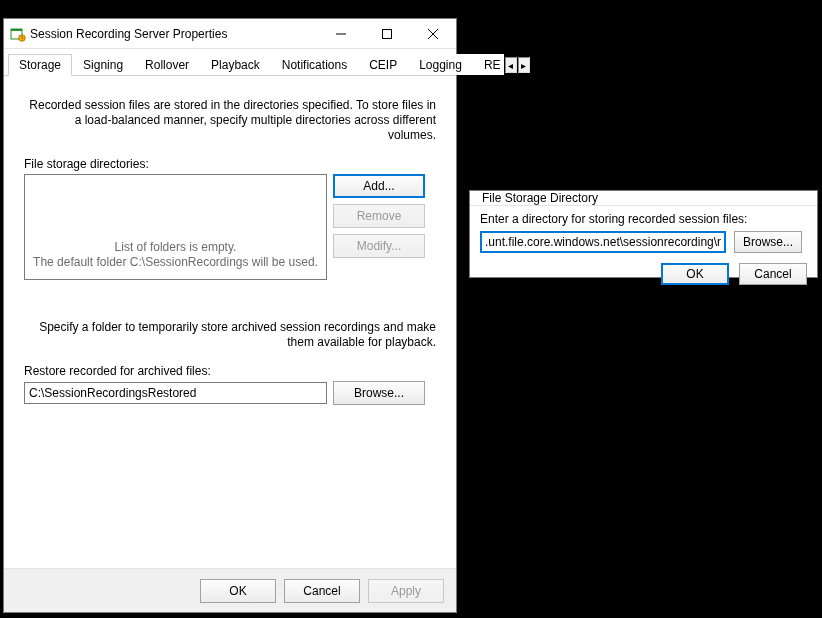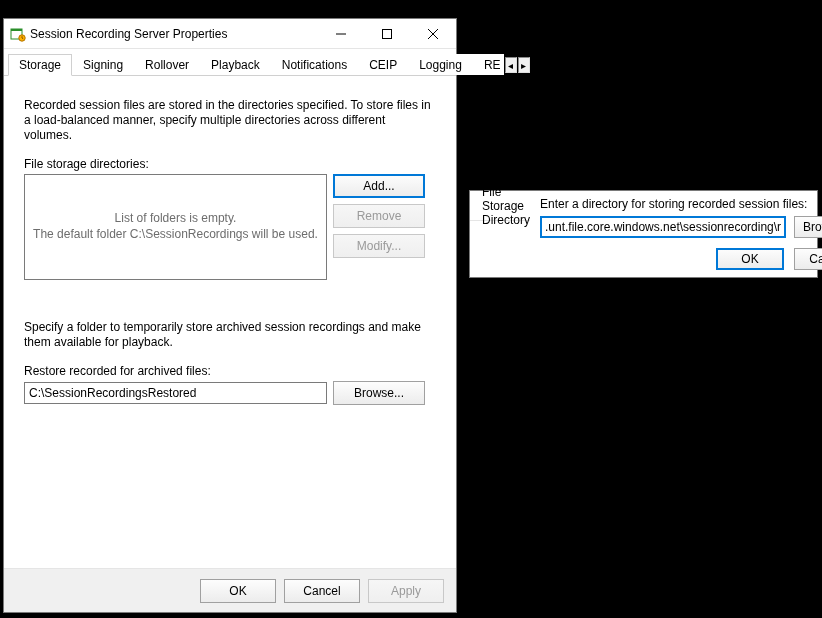--- a/index.html
+++ b/index.html
@@ -83,28 +83,28 @@
     font-size:10px; color:#000;
     border: 1px inset #ddd;
     margin-left:1px;
     background:#f0f0f0;
   }
   .content {
     flex:1;
     padding: 22px 20px 10px 20px;
     position:relative;
   }
-  .para { margin-bottom: 14px; line-height: 1.25; }
+  .para { margin-bottom: 14px; line-height: 1.25; text-align: right; }
   .label { margin-bottom: 3px; }
   .dirbox-row { display:flex; gap:6px; }
   .dirbox {
     width: 303px; height: 106px;
     border: 1px solid #7a7a7a;
     background:#fff;
-    display:flex; align-items:center; justify-content:center;
+    display:flex; align-items:flex-end; justify-content:center;
     text-align:center;
     color:#6d6d6d;
     padding: 8px;
     line-height:1.3;
   }
   .btncol { display:flex; flex-direction:column; gap:6px; }
   .wbtn {
     width: 92px; height: 24px;
     border: 1px solid #a0a0a0;
     background: linear-gradient(#fdfdfd,#ececec);
@@ -140,21 +140,21 @@
     align-items:center;
     gap:8px;
     padding: 0 12px;
     background:#f0f0f0;
   }
   .dlg-footer .wbtn { width: 76px; }
   
   .win2 {
     left: 469px; top: 190px;
     width: 349px; height: 88px;
-    display:flex; flex-direction:row;
+    display:flex; flex-direction:column;
   }
   .win2 .titlebar { border-bottom:1px solid #e5e5e5; }
   .win2 .body {
     padding: 6px 10px 8px 10px;
     flex:1;
     display:flex; flex-direction:column;
   }
   .win2 .textinput { width: 246px; }
   .win2 .input-row { margin-top:2px; gap:8px; }
   .win2 .wbtn { width:68px; height:22px; line-height:20px; }

